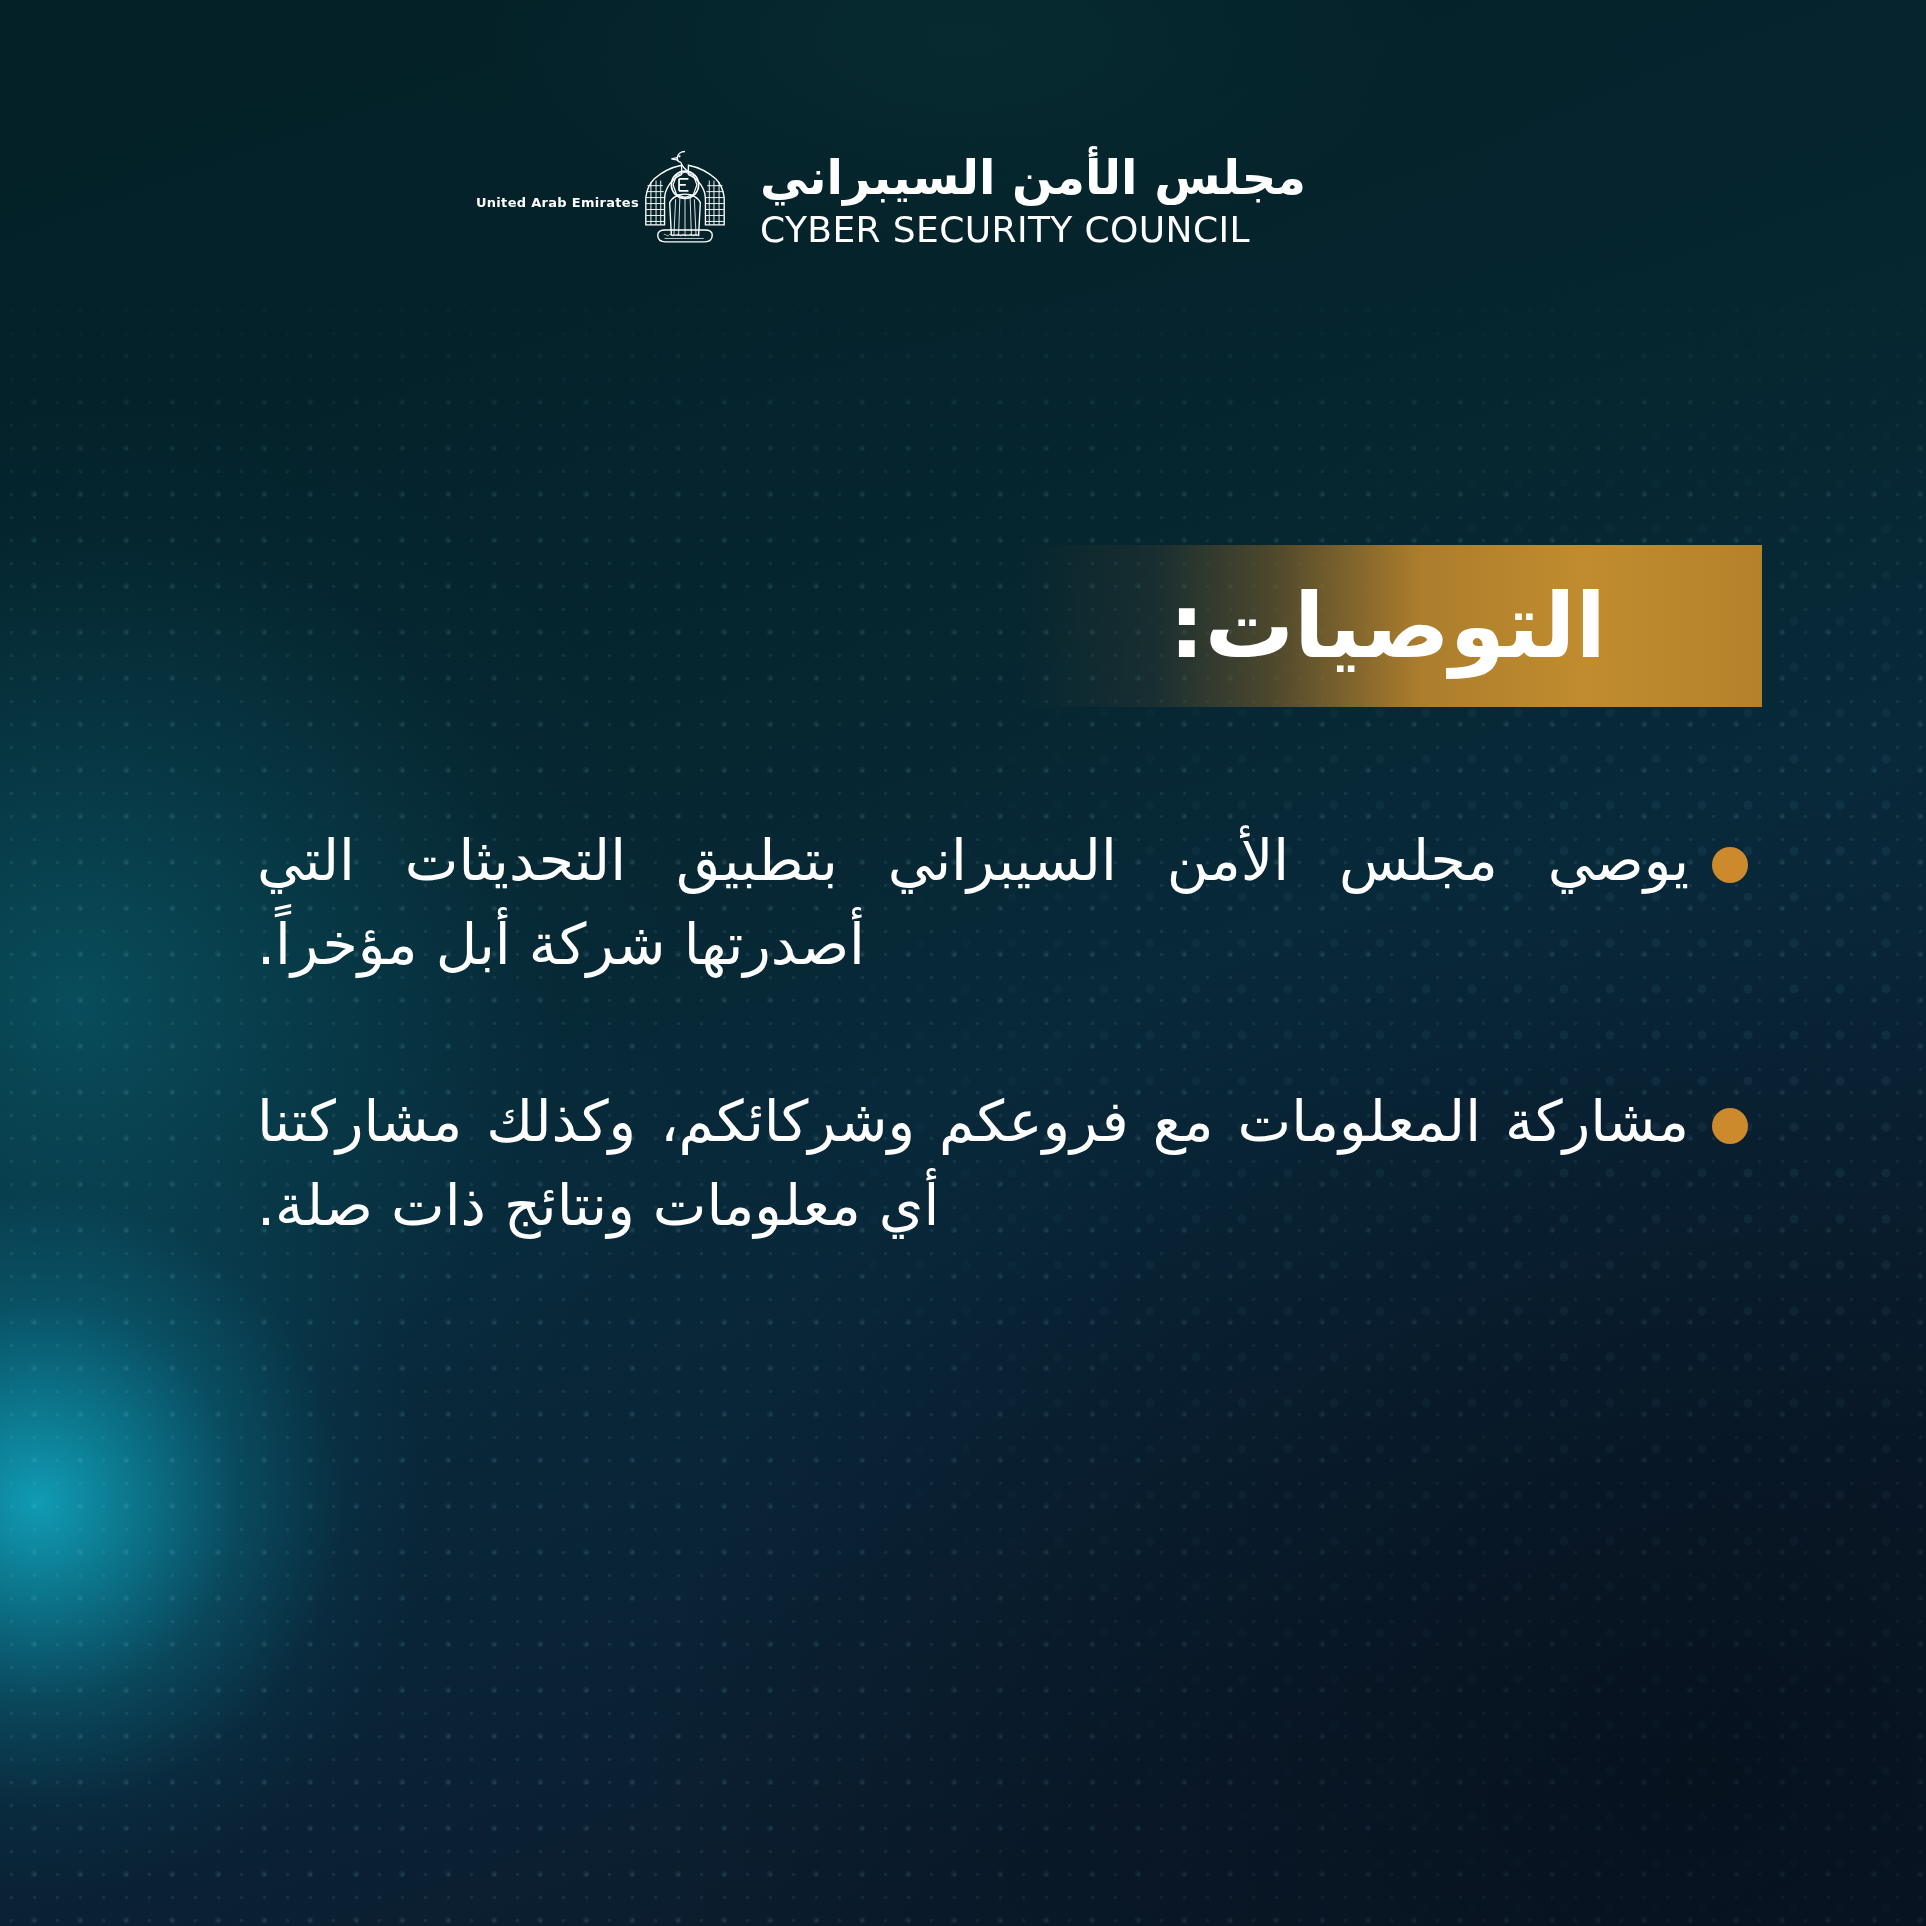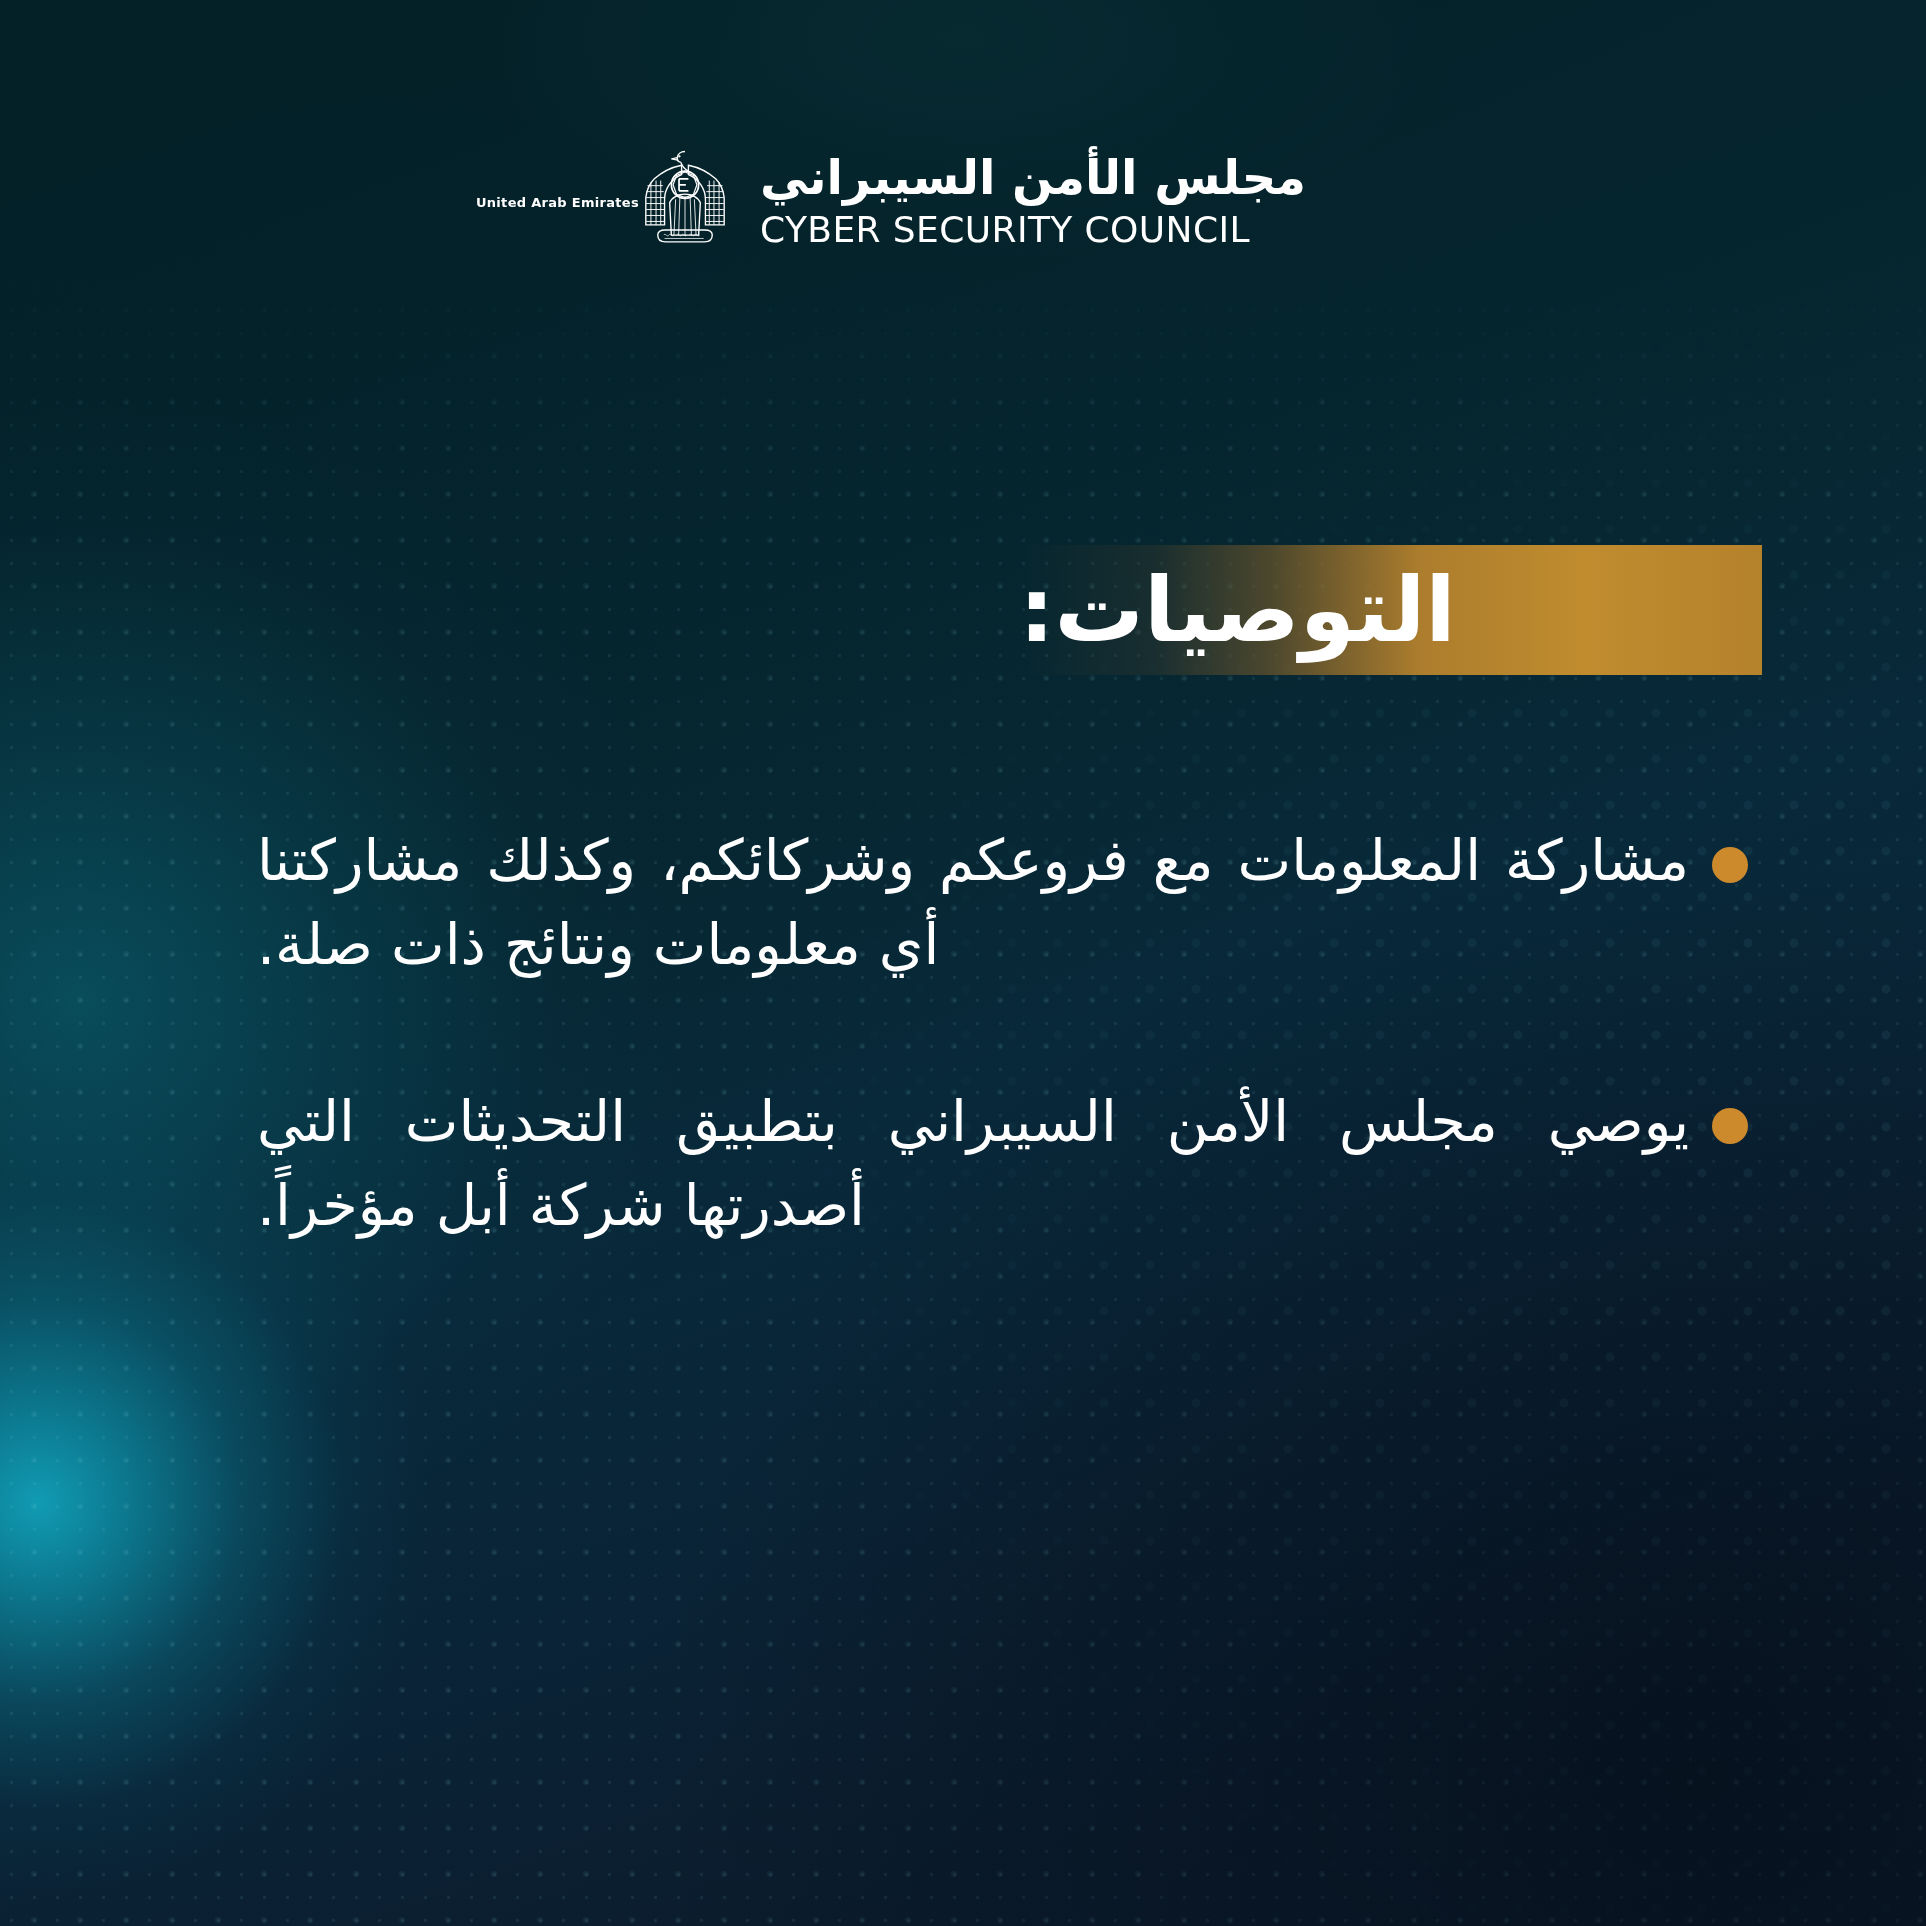--- a/index.html
+++ b/index.html
@@ -170,31 +170,31 @@
     white-space: nowrap;
     direction: ltr;
   }
 
   
   .title-banner {
     position: absolute;
     top: 545px;
     left: 1019px;
     width: 743px;
-    height: 130px;
+    height: 162px;
     background: linear-gradient(to left,
         #b5822c 0%,
         #c08c2e 24%,
         #ac7d2d 46%,
         rgba(120,92,42,0.62) 66%,
         rgba(66,62,44,0.30) 82%,
         rgba(20,38,42,0.0) 100%);
     display: flex;
     align-items: center;
-    justify-content: flex-end;
+    justify-content: center;
     direction: rtl;
     box-sizing: border-box;
     padding-right: 6px;
   }
 
   .title-text {
     color: #ffffff;
     font-size: 89px;
     font-weight: 700;
     line-height: 1;
@@ -341,26 +341,26 @@
   <div class="title-banner">
     <span class="title-text">التوصيات:</span>
   </div>
 
   <div class="bullets">
 
     <div class="bullet-row">
       <div class="bullet-dot-cell">
         <span class="bullet-dot"></span>
       </div>
-      <div class="bullet-text">مشاركة المعلومات مع فروعكم وشركائكم، وكذلك مشاركتنا أي معلومات ونتائج ذات صلة.</div>
+      <div class="bullet-text">يوصي مجلس الأمن السيبراني بتطبيق التحديثات التي أصدرتها شركة أبل مؤخراً.</div>
     </div>
 
     <div class="bullet-row">
       <div class="bullet-dot-cell">
         <span class="bullet-dot"></span>
       </div>
-      <div class="bullet-text">يوصي مجلس الأمن السيبراني بتطبيق التحديثات التي أصدرتها شركة أبل مؤخراً.</div>
+      <div class="bullet-text">مشاركة المعلومات مع فروعكم وشركائكم، وكذلك مشاركتنا أي معلومات ونتائج ذات صلة.</div>
     </div>
 
   </div>
 
 </div>
 
 
 </body></html>

